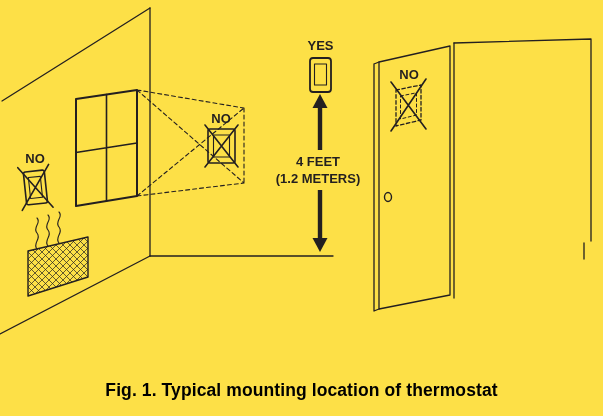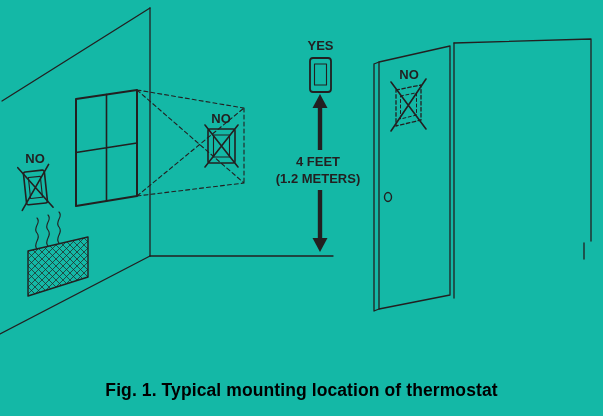--- a/index.html
+++ b/index.html
@@ -1,19 +1,19 @@
 <!DOCTYPE html>
 <html><head>
 <meta charset="utf-8">
 <style>
   html,body{margin:0;padding:0;background:#ffffff;}
   .figure{
     position:relative;
     width:603px;height:416px;
-    background:#14b8a6;
+    background:#fde047;
     font-family:"Liberation Sans", sans-serif;
     overflow:hidden;
   }
   svg text{
     font-family:"Liberation Sans", sans-serif;
     font-weight:700;
     fill:#231f20;
     stroke:none;
   }
   .lbl{font-size:13px;}

